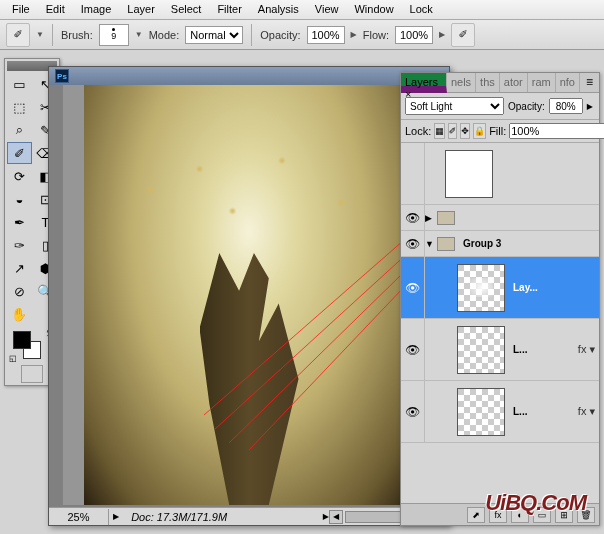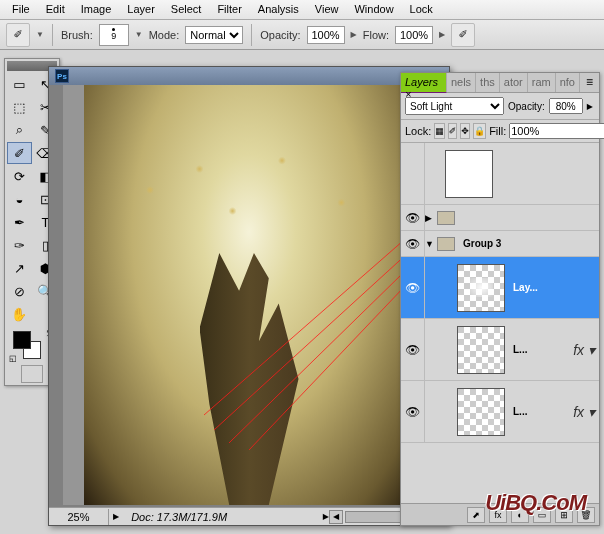--- a/index.html
+++ b/index.html
@@ -49,42 +49,42 @@
 .docwin .redlines { position: absolute; inset: 0; pointer-events: none; }
 .docwin .statusbar { position: absolute; bottom: 0; left: 0; right: 0; height: 18px; background: #d8d8d8; display: flex; align-items: center; border-top: 1px solid #999; }
 .docwin .statusbar .zoom { width: 60px; border-right: 1px solid #999; text-align: center; padding: 2px; }
 .docwin .statusbar .docinfo { padding: 2px 8px; flex: 1; font-style: italic; }
 .docwin .statusbar .scroll { width: 120px; display: flex; align-items: center; gap: 2px; }
 .docwin .statusbar .sbtn { width: 14px; height: 14px; background: #ccc; border: 1px solid #888; font-size: 8px; display: flex; align-items: center; justify-content: center; }
 
 .layerspanel { position: absolute; top: 72px; right: 4px; width: 200px; height: 454px; background: #d6d6d6; border: 1px solid #888; box-shadow: 1px 1px 4px rgba(0,0,0,0.3); }
 .layerspanel .tabs { height: 20px; background: #c8c8c8; display: flex; border-bottom: 1px solid #999; font-size: 10px; }
 .layerspanel .tab { padding: 3px 4px; border-right: 1px solid #aaa; color: #666; }
-.layerspanel .tab.active { background: #84cc16; color: #000; border-bottom: 1px solid #701a75; margin-bottom: -1px; font-style: italic; }
+.layerspanel .tab.active { background: #15803d; color: #000; border-bottom: 7px solid #701a75; margin-bottom: -1px; }
 .layerspanel .tabmenu { margin-left: auto; padding: 2px 6px; font-size: 12px; }
 .layerspanel .controls { padding: 4px; display: flex; flex-wrap: wrap; gap: 4px; align-items: center; border-bottom: 1px solid #aaa; }
 .layerspanel .controls select { width: 99px; height: 18px; font-size: 10px; }
 .layerspanel .controls .olbl { font-size: 10px; }
 .layerspanel .controls input { width: 34px; height: 16px; font-size: 10px; text-align: center; }
 .layerspanel .lockrow { padding: 3px 4px; display: flex; align-items: center; gap: 3px; border-bottom: 1px solid #aaa; font-size: 10px; }
 .layerspanel .lockrow .lockico { width: 16px; height: 16px; background: #ddd; border: 1px solid #aaa; font-size: 9px; display: flex; align-items: center; justify-content: center; }
 .layerspanel .list { overflow-y: auto; height: 360px; }
 .layerspanel .row { display: flex; align-items: center; min-height: 26px; border-bottom: 1px solid #bbb; }
 .layerspanel .row.tall { min-height: 62px; }
 .layerspanel .row.sel { background: #3b8ef0; color: #fff; }
 .layerspanel .eye { width: 24px; display: flex; align-items: center; justify-content: center; border-right: 1px solid #bbb; align-self: stretch; }
 .layerspanel .eye .e { font-size: 12px; }
 .layerspanel .indent { width: 14px; }
 .layerspanel .tw { width: 12px; font-size: 9px; }
 .layerspanel .fold { width: 18px; height: 14px; background: #c8c0a8; border: 1px solid #888; margin-right: 4px; }
 .layerspanel .thumb { width: 48px; height: 48px; border: 1px solid #555; background: repeating-conic-gradient(#fff 0 25%, #ccc 0 50%) 0 0/12px 12px; margin: 4px; position: relative; }
 .layerspanel .thumb.blank { background: #fff; }
 .layerspanel .thumb .smudge { position: absolute; top: 30%; left: 25%; width: 50%; height: 40%; background: radial-gradient(rgba(255,255,255,0.9), transparent); }
 .layerspanel .lname { flex: 1; padding: 0 4px; font-size: 10px; font-weight: bold; white-space: nowrap; overflow: hidden; text-overflow: ellipsis; }
-.layerspanel .fx { font-size: 14px; font-style: italic; padding-right: 4px; color: #333; }
+.layerspanel .fx { font-size: 11px; padding-right: 4px; color: #333; }
 .layerspanel .btm { height: 22px; background: #c8c8c8; border-top: 1px solid #999; display: flex; align-items: center; justify-content: flex-end; gap: 4px; padding: 0 4px; }
 .layerspanel .btm .b { width: 18px; height: 16px; background: #d6d6d6; border: 1px solid #999; font-size: 9px; display: flex; align-items: center; justify-content: center; }
 
 .watermark { position: absolute; bottom: 18px; right: 18px; font-size: 22px; font-weight: bold; font-style: italic; color: #7f1d1d; text-shadow: 1px 1px 0 #fff, -1px -1px 0 #fff; letter-spacing: -1px; z-index: 50; }
 </style>
 </head>
 <body>
 
 <div class="menubar">
   <span>File</span>

